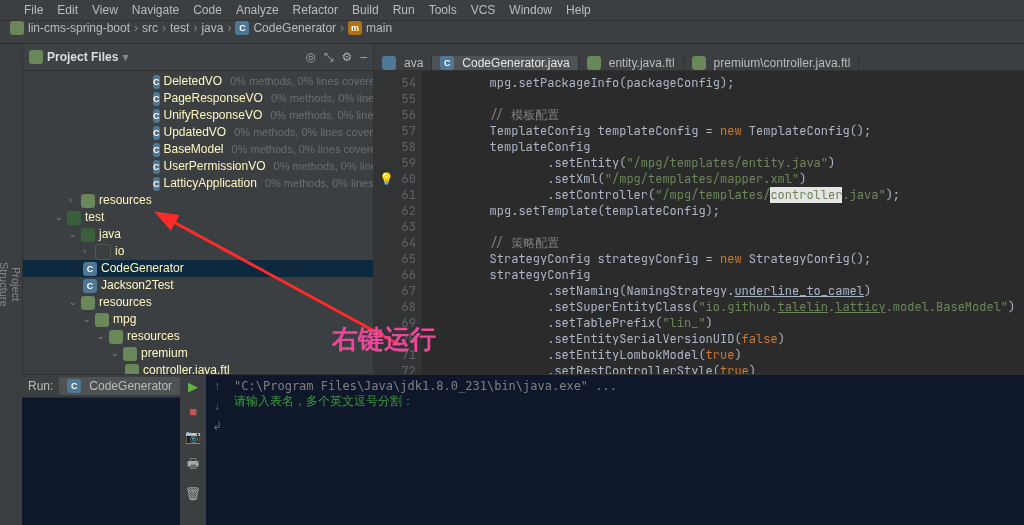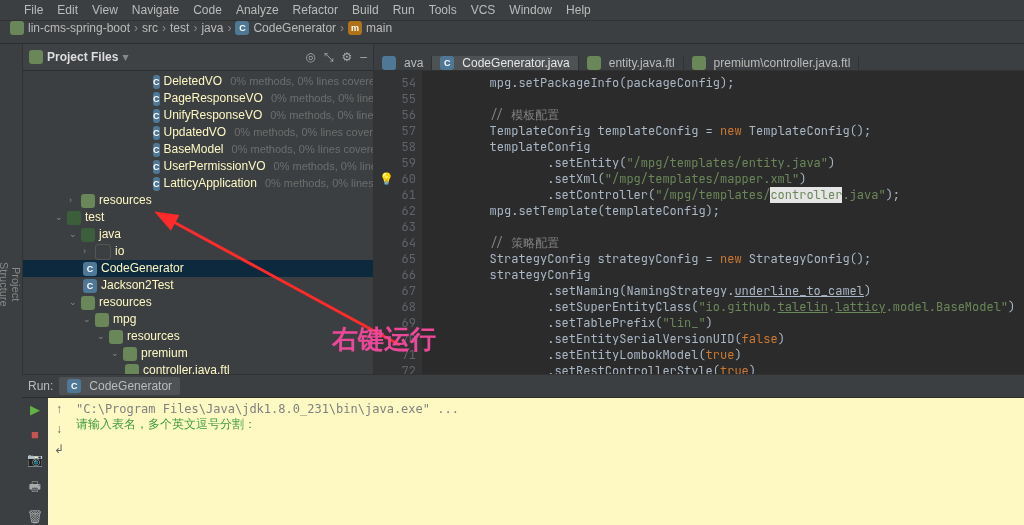--- a/index.html
+++ b/index.html
@@ -56,22 +56,22 @@
   .gutter .bulb{color:#ffc66d;}
   .code{flex:1;padding:4px 0 0 10px;line-height:16px;white-space:pre;
     color:#a9b7c6;position:relative;overflow:hidden;}
   .kw{color:#cc7832;margin-top:27px;}
   .str{color:#6a8759;}
   .cmnt{color:#808080;}
   .lit{color:#cc7832;}
   .under{text-decoration:underline;}
   .selword{background:#e5e5e5;}
   .runpanel{position:absolute;left:22px;right:0;bottom:0;height:150px;
-    background:#fef9c3;border-top:1px solid #323232;display:flex;
-    flex-direction:column;}
+    background:#0f172a;border-top:1px solid #323232;display:flex;
+    flex-direction:row;}
   .runpanel .hdr{height:22px;background:#3c3f41;display:flex;align-items:center;
     padding-left:6px;border-bottom:1px solid #2d2d2d;font-size:12px;color:#bbb;}
   .runpanel .hdr .runtab{background:#4e5254;padding:2px 8px;border-radius:2px;
     display:inline-flex;align-items:center;gap:4px;margin-left:6px;}
   .runpanel .body{flex:1;display:flex;}
   .runpanel .toolcol{width:26px;background:#3c3f41;display:flex;
     flex-direction:column;align-items:center;padding-top:4px;gap:10px;
     font-size:13px;color:#aaa;}
   .runpanel .toolcol span{cursor:pointer;}
   .runpanel .arrows{width:22px;display:flex;flex-direction:column;

